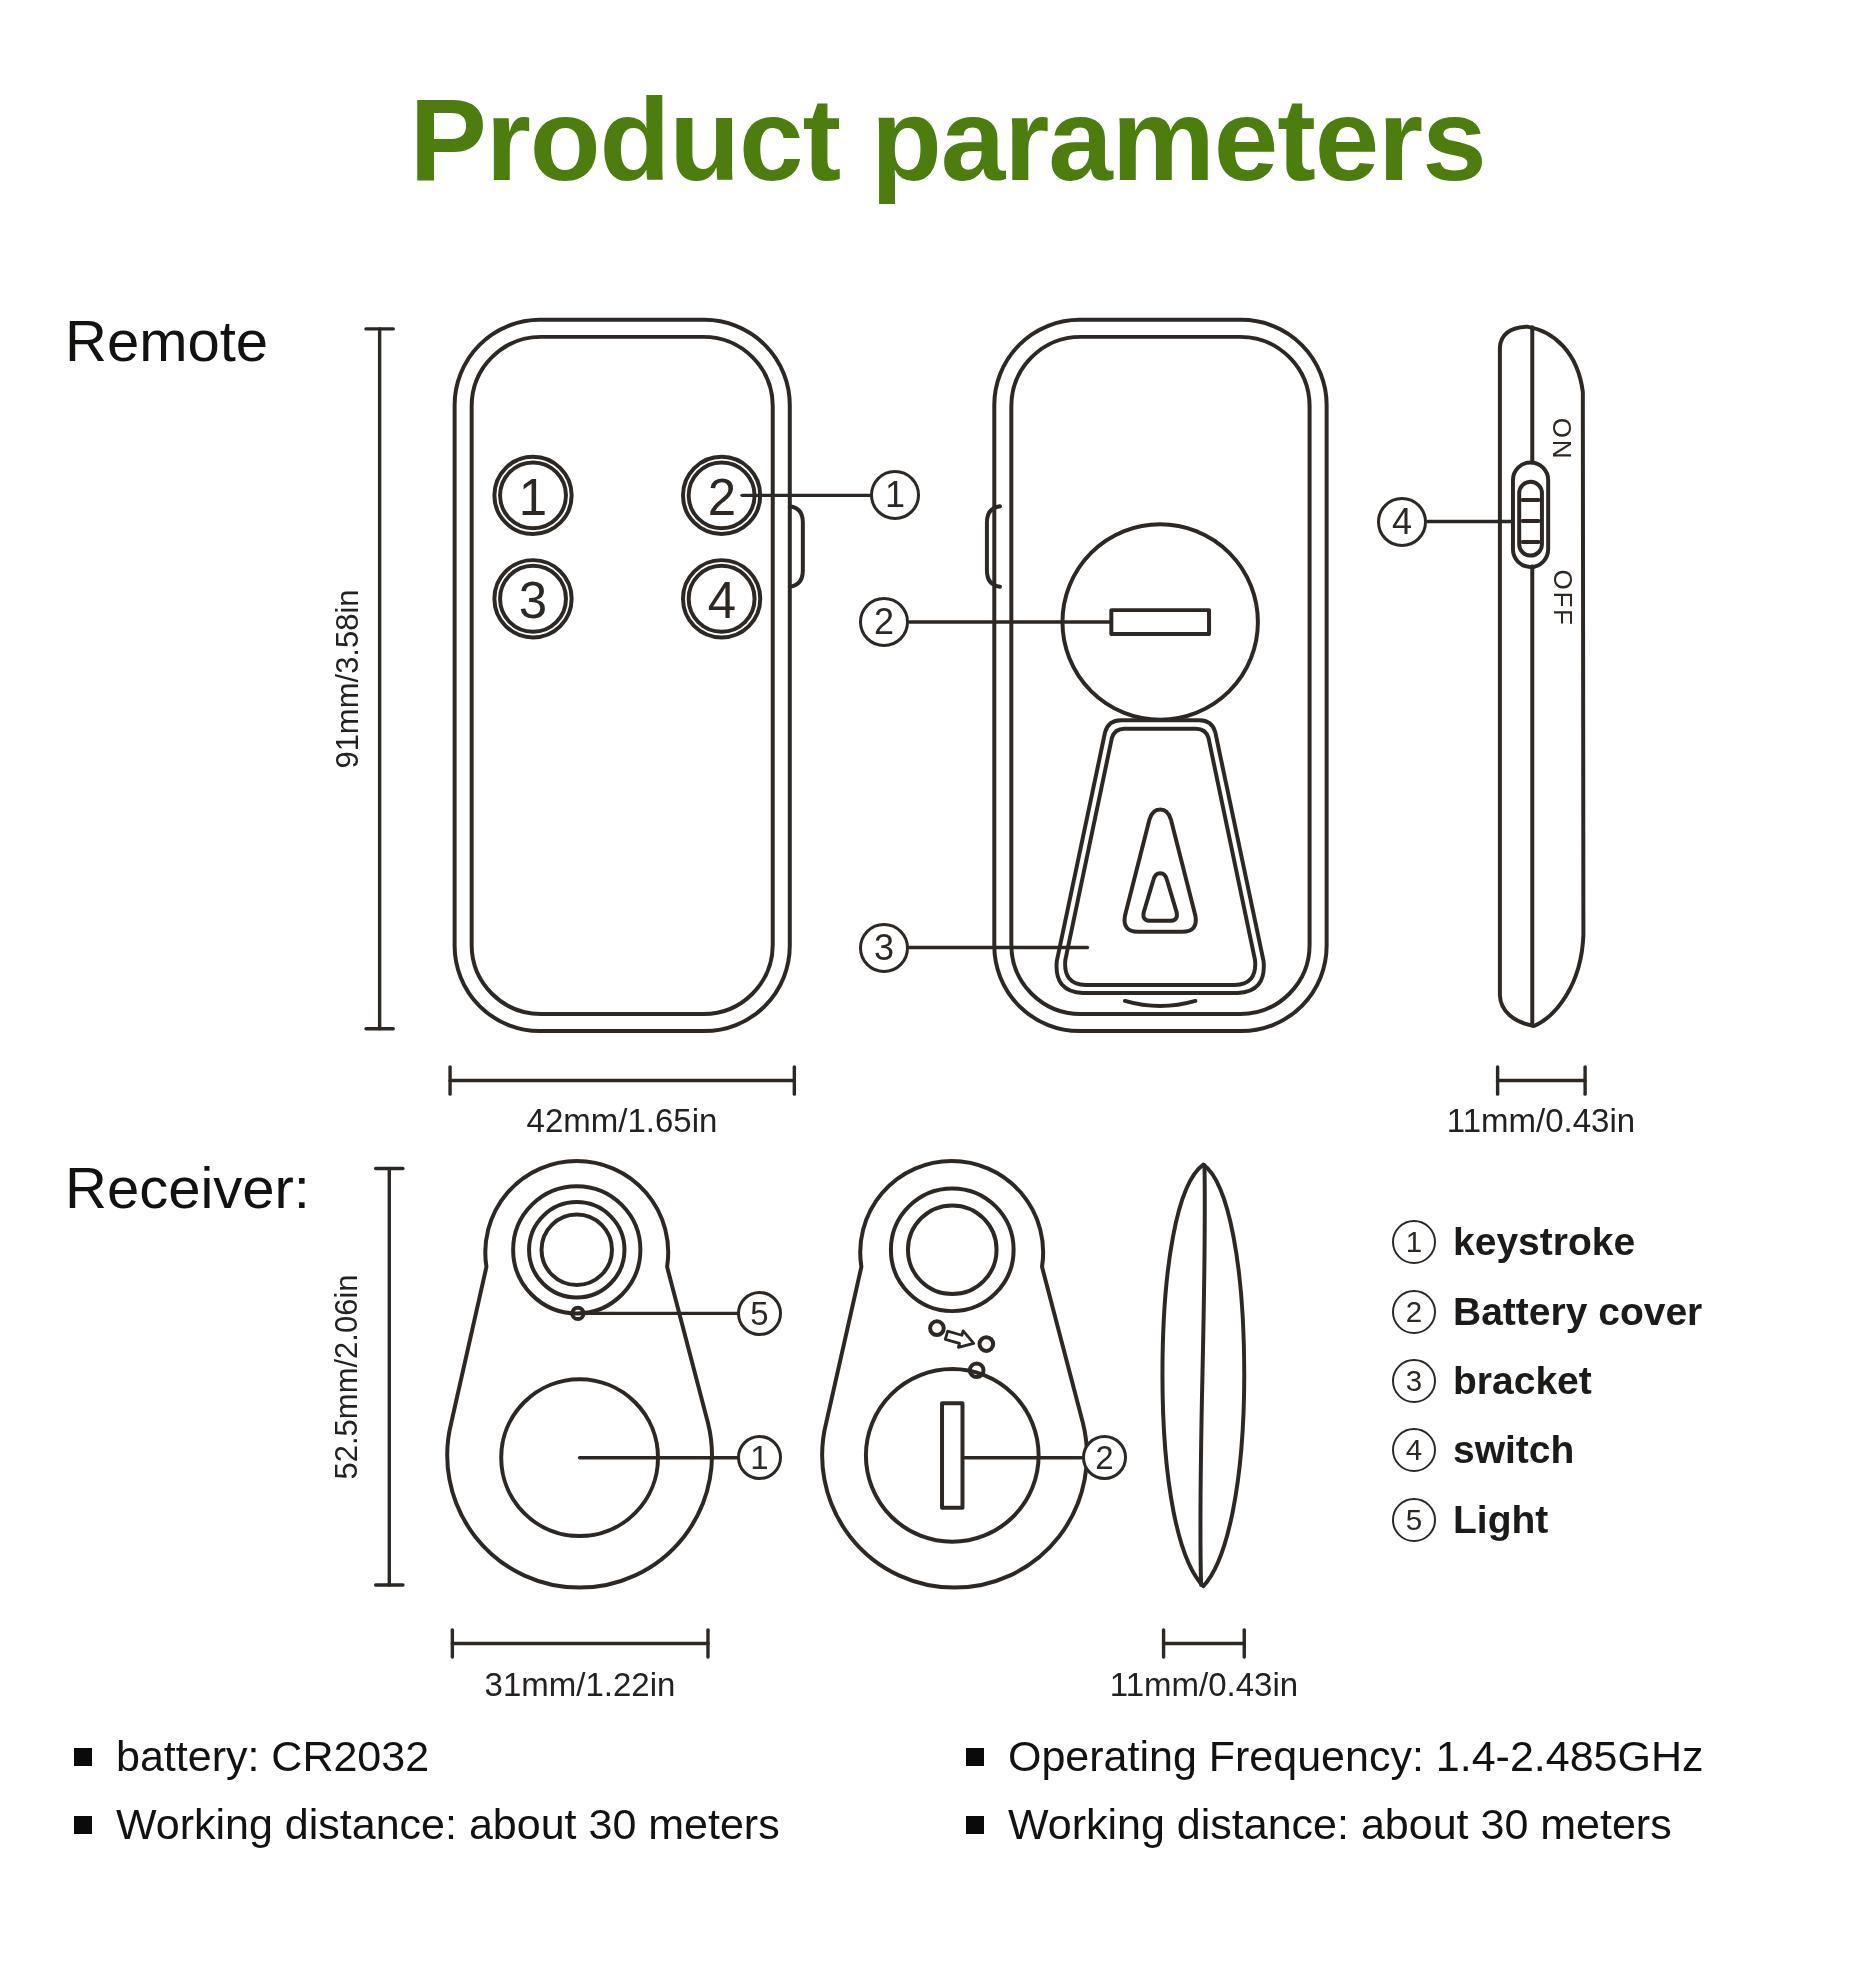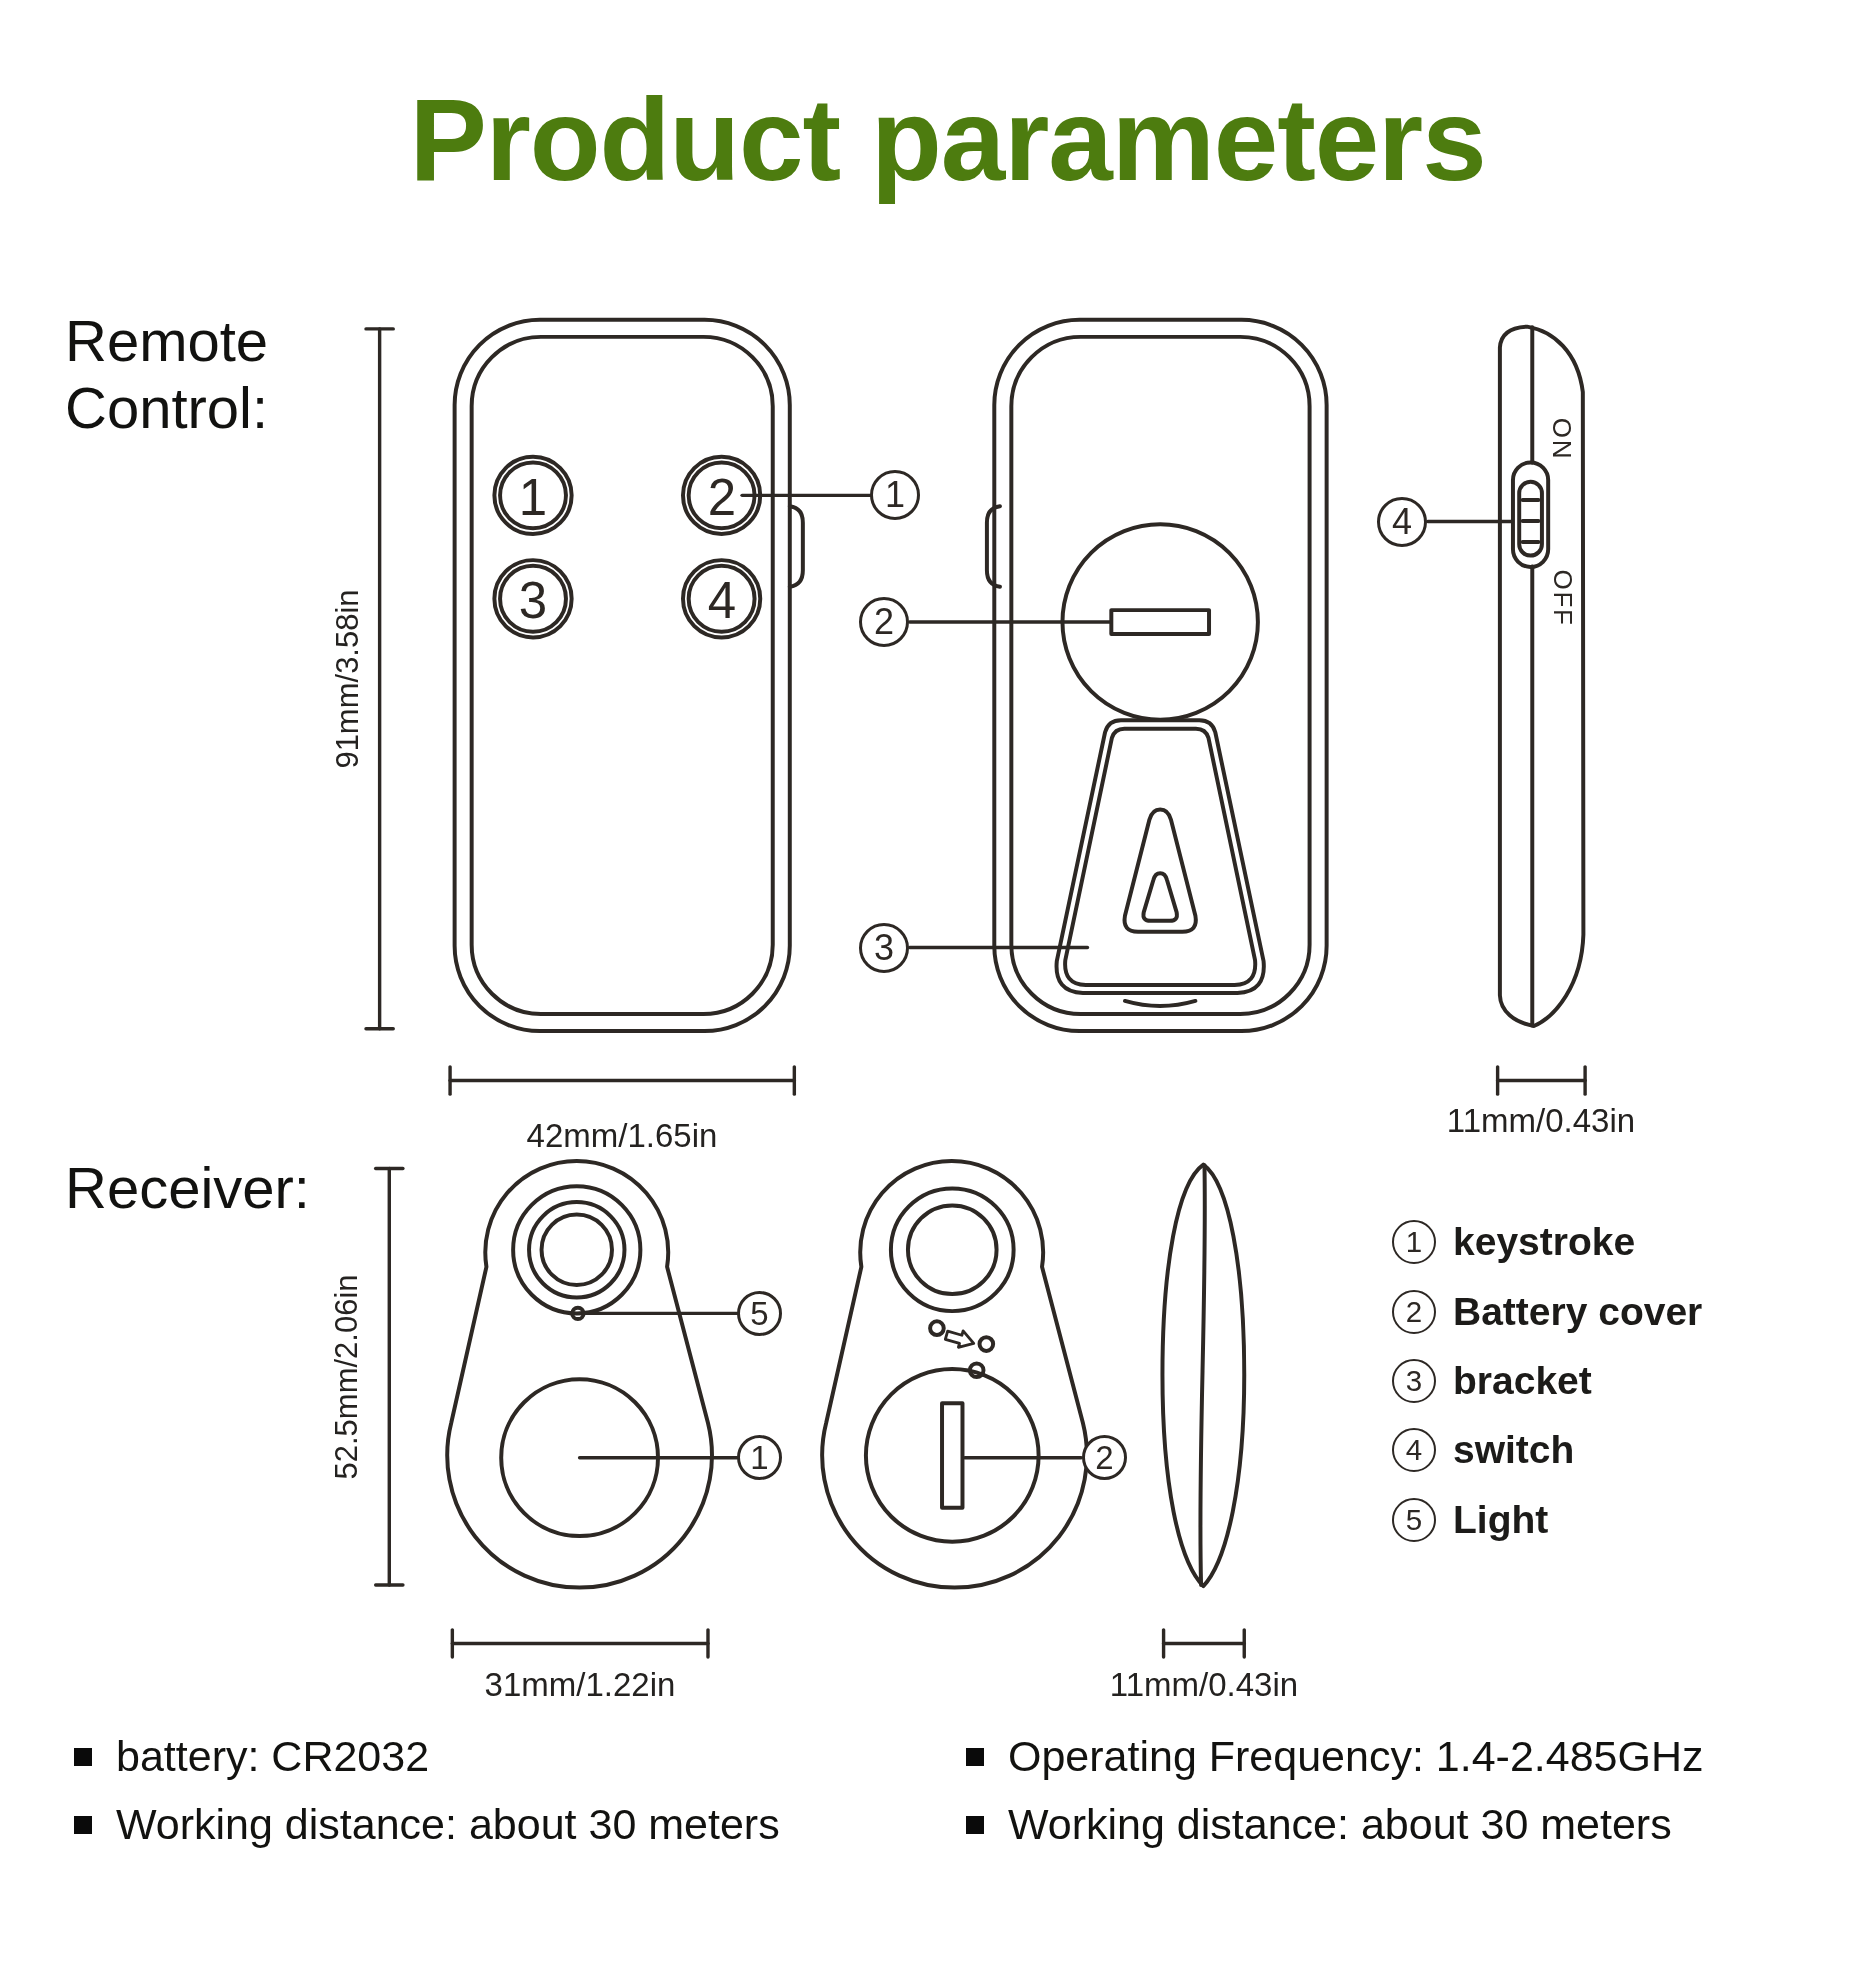--- a/index.html
+++ b/index.html
@@ -140,38 +140,37 @@
         <path d="M 2048 2869 L 2048 2917"></path>
         <path d="M 2190 2869 L 2190 2917"></path>
     </g>
   </g>
 </svg>
 
 <div class="abs title">Product parameters</div>
 
 <div class="abs section-label" style="left:65px;top:307px;">
   <div>Remote</div>
-  <div>Control:</div>
 </div>
 
 <span class="abs center btn-num" style="left:533px;top:497px;">1</span>
 <span class="abs center btn-num" style="left:722px;top:497px;">2</span>
 <span class="abs center btn-num" style="left:533px;top:600px;">3</span>
 <span class="abs center btn-num" style="left:722px;top:600px;">4</span>
 
 <span class="abs rotcw onoff" style="left:1561px;top:439px;">ON</span>
 <span class="abs rotcw onoff" style="left:1562px;top:598px;">OFF</span>
 
 <div class="bubble b88" style="left:870px;top:470px;">1</div>
 <div class="bubble b88" style="left:859px;top:597px;">2</div>
 <div class="bubble b88" style="left:859px;top:923px;">3</div>
 <div class="bubble b88" style="left:1377px;top:497px;">4</div>
 
 <span class="abs rotccw dim-label" style="left:348px;top:679px;font-size:31px;">91mm/3.58in</span>
-<span class="abs center dim-label" style="left:622px;top:1121px;margin-top:15px;">42mm/1.65in</span>
+<span class="abs center dim-label" style="left:622px;top:1121px;">42mm/1.65in</span>
 <span class="abs center dim-label" style="left:1541px;top:1121px;">11mm/0.43in</span>
 
 <div class="abs section-label" style="left:65px;top:1154px;">Receiver:</div>
 
 <div class="bubble b80" style="left:737px;top:1291px;">5</div>
 <div class="bubble b80" style="left:737px;top:1435px;">1</div>
 <div class="bubble b80" style="left:1082px;top:1435px;">2</div>
 
 <span class="abs rotccw dim-label" style="left:347px;top:1377px;font-size:31px;">52.5mm/2.06in</span>
 <span class="abs center dim-label" style="left:580px;top:1685px;">31mm/1.22in</span>

